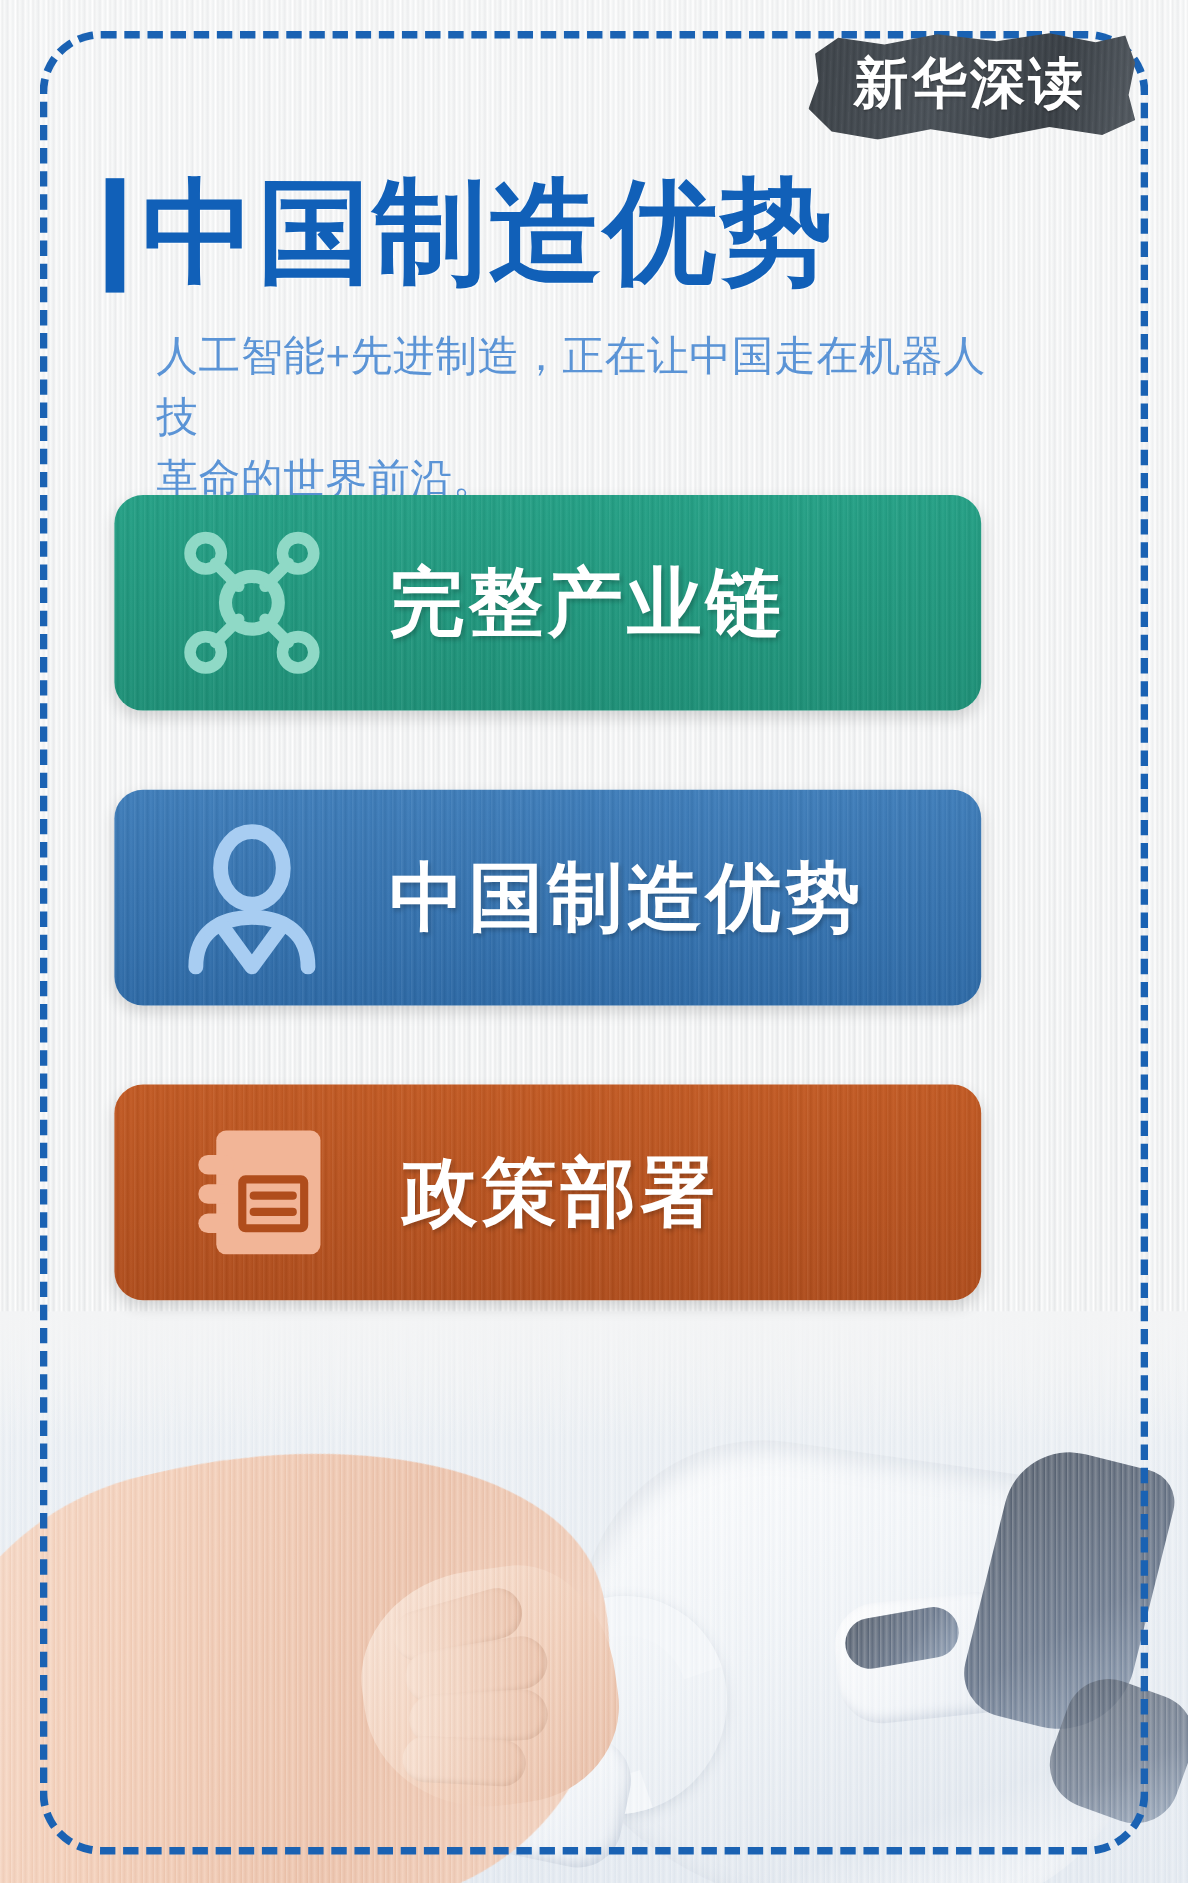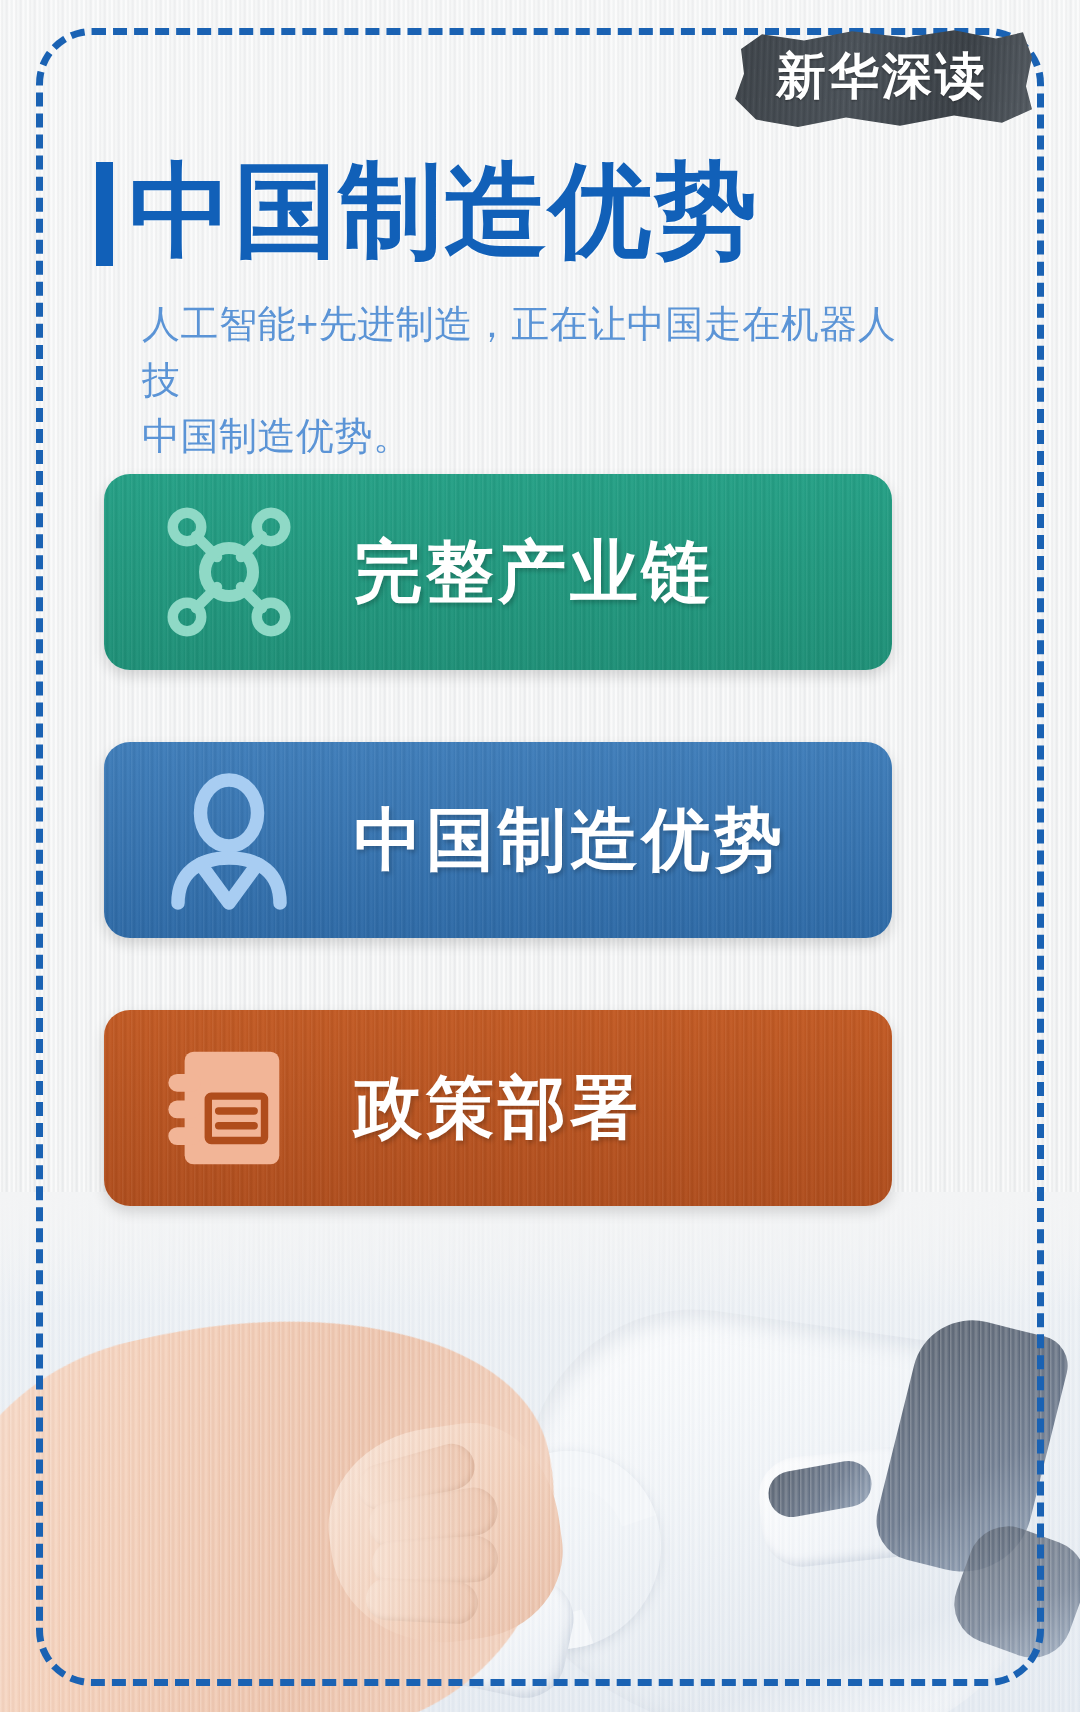--- a/index.html
+++ b/index.html
@@ -130,21 +130,21 @@
     font-weight: 400;
     line-height: 1.48;
     letter-spacing: 0.5px;
     z-index: 7;
   }
 
   
   .cards {
     position: absolute;
     left: 104px;
-    top: 474px;
+    top: 450px;
     width: 788px;
     z-index: 7;
   }
   .card {
     position: relative;
     height: 196px;
     border-radius: 26px;
     margin-bottom: 72px;
     display: flex;
     align-items: center;
@@ -175,21 +175,21 @@
     color: #ffffff;
     font-size: 68px;
     font-weight: 700;
     letter-spacing: 4px;
     text-shadow: 2px 3px 4px rgba(0,0,0,0.20);
     z-index: 2;
   }
 
   .card-green  { background: linear-gradient(180deg,#24a186 0%, #1d9077 100%); }
   .card-blue   { background: linear-gradient(180deg,#3f7ebb 0%, #2d6aa7 100%); }
-  .card-orange { background: linear-gradient(180deg,#c35a23 0%, #b04d1c 100%); }
+  .card-orange { background: linear-gradient(180deg,#c35a23 0%, #b04d1c 100%); padding-left: 12px; }
 
   
   .photo {
     position: absolute;
     left: 0;
     right: 0;
     bottom: 0;
     height: 520px;
     z-index: 2;
     overflow: hidden;
@@ -295,21 +295,21 @@
     <div class="badge-text">新华深读</div>
   </div>
 
   <div class="title-row">
     <div class="title-bar"></div>
     <div class="title-text">中国制造优势</div>
   </div>
 
   <div class="subtitle">
     <div>人工智能+先进制造，正在让中国走在机器人技</div>
-    <div>中国制造优势。</div>
+    <div>革命的世界前沿。</div>
   </div>
 
   <div class="cards">
 
     <div class="card card-green">
       <div class="card-icon">
         <svg width="150" height="150" viewBox="0 0 100 100" aria-hidden="true">
           <g stroke="#8fd9c6" stroke-width="7" fill="none" stroke-linecap="round">
             <line x1="28" y1="26" x2="42" y2="40"></line>
             <line x1="72" y1="26" x2="58" y2="40"></line>

